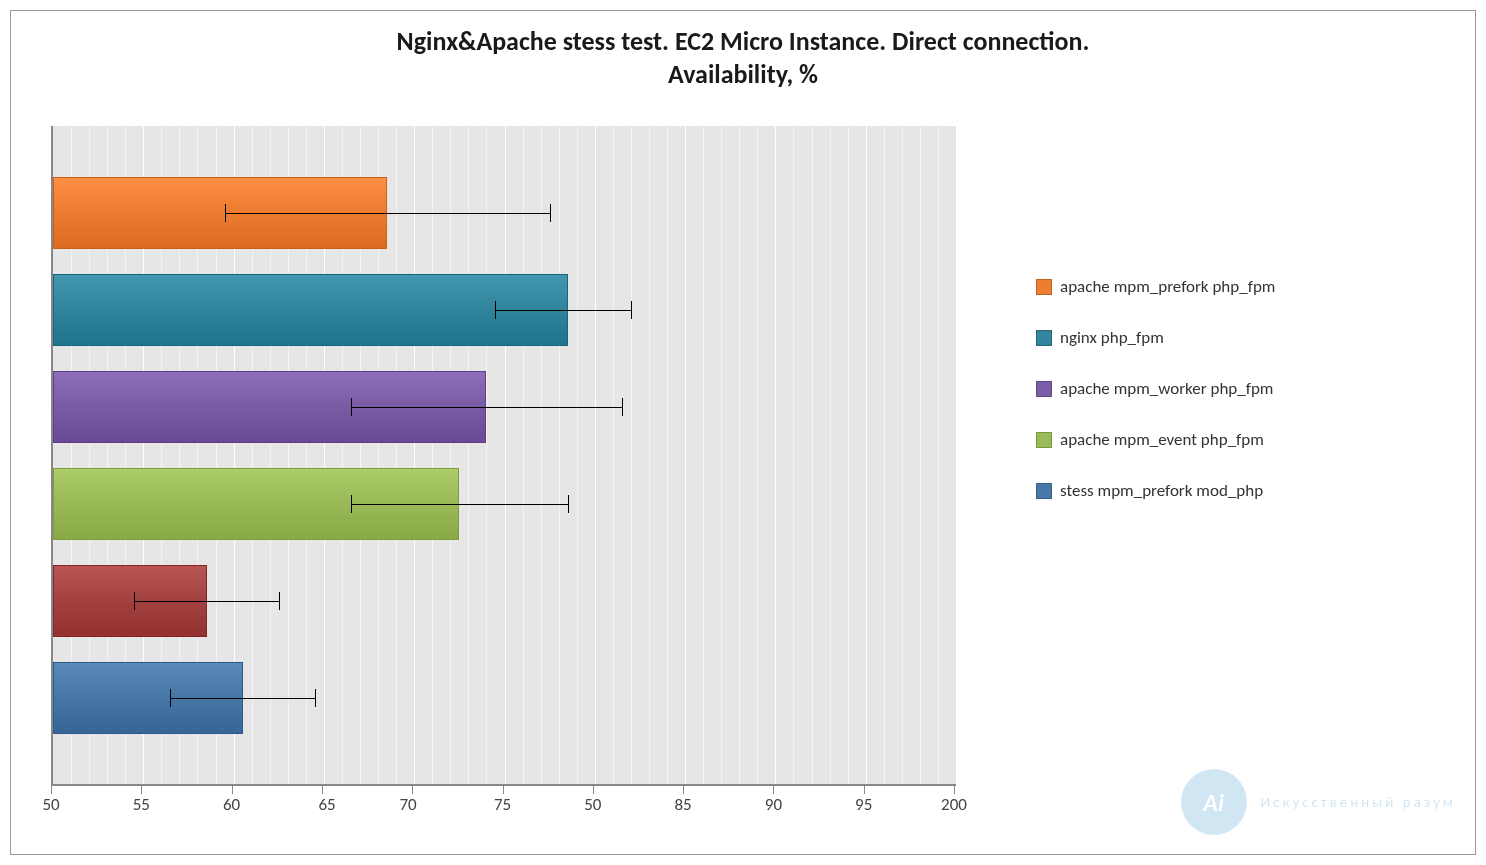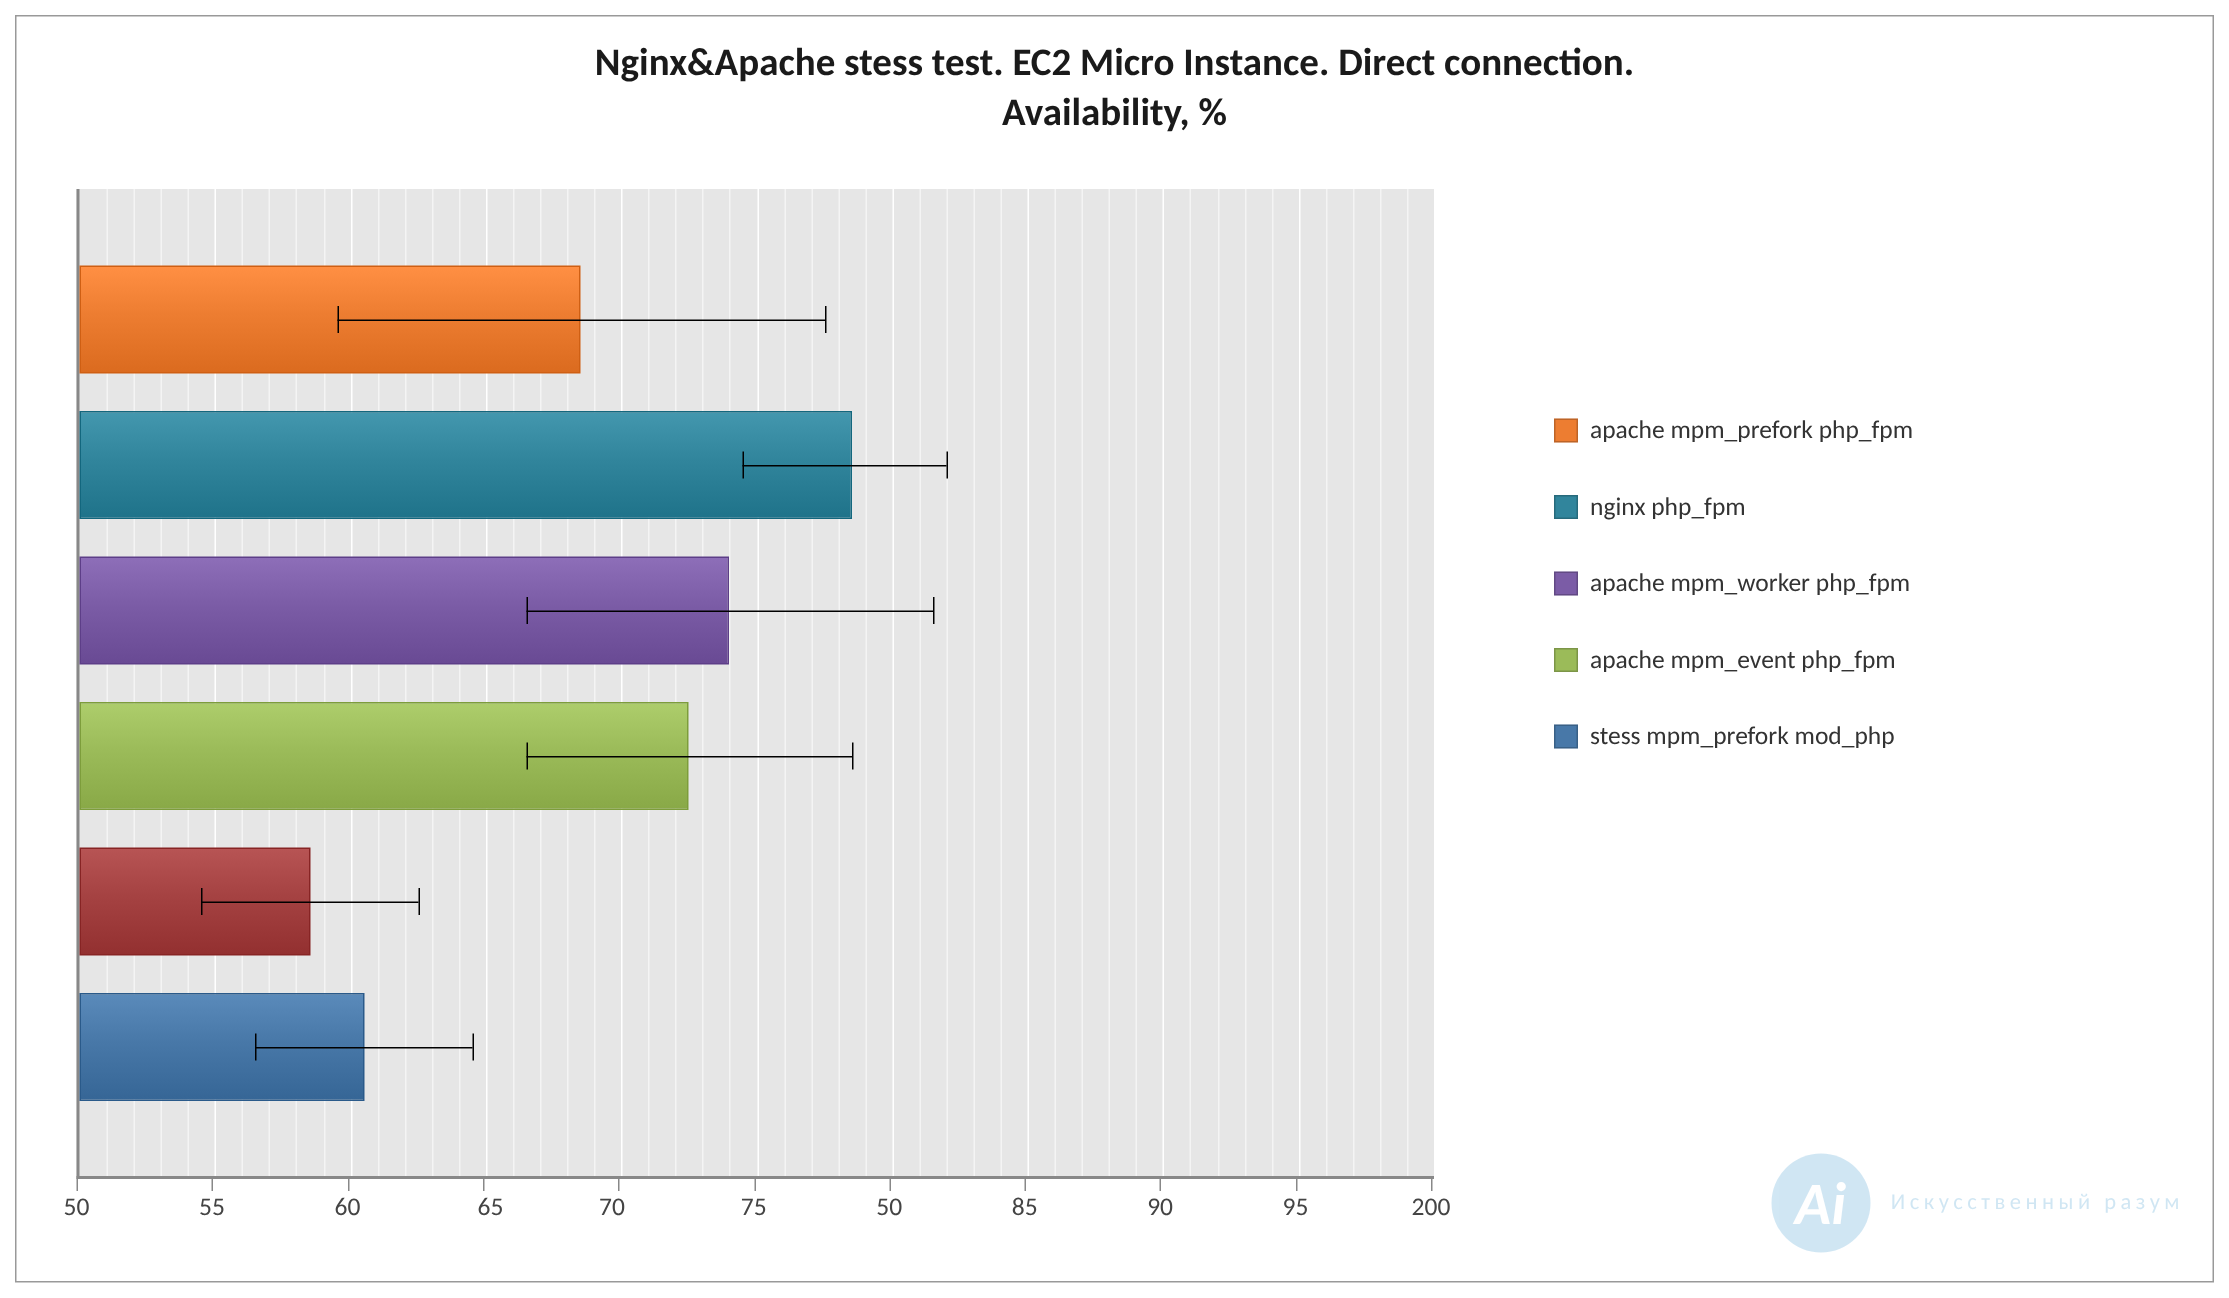--- a/index.html
+++ b/index.html
@@ -130,21 +130,21 @@
     opacity: 0.28;
     color: #5aa8d6;
     pointer-events: none;
   }
   .wm-badge {
     width: 66px;
     height: 66px;
     border-radius: 50%;
     background: #5aa8d6;
     color: #ffffff;
-    font-size: 40px;
+    font-size: 24px;
     font-weight: bold;
     display: flex;
     align-items: center;
     justify-content: center;
     margin-right: 14px;
     font-style: italic;
   }
   .wm-text .wm-main {
     font-size: 34px;
     letter-spacing: 1px;

